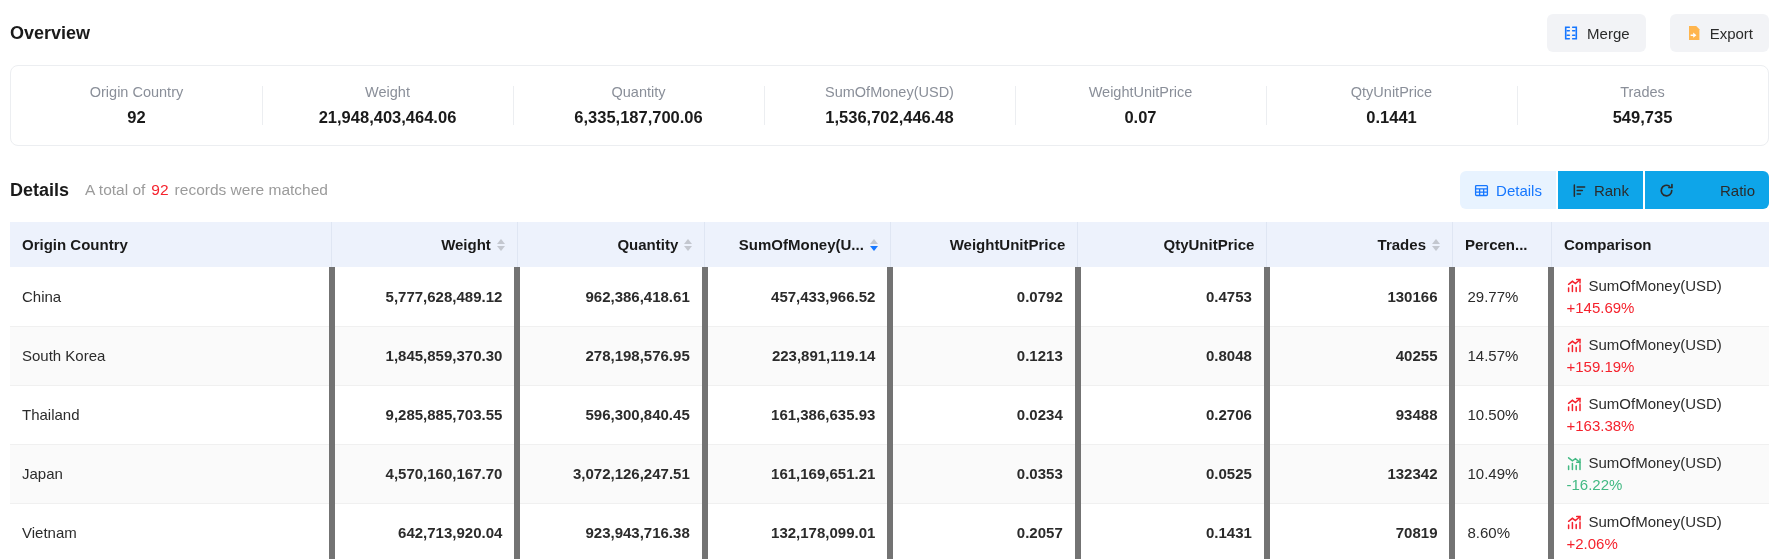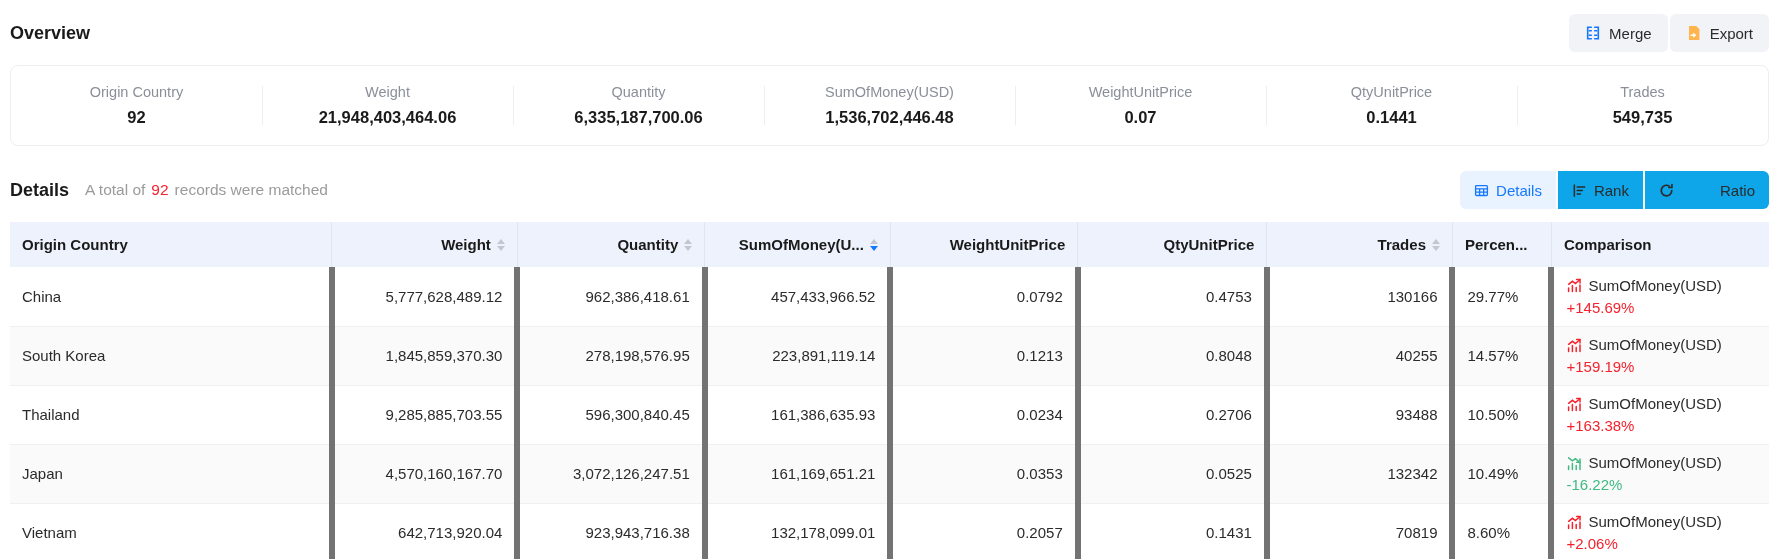--- a/index.html
+++ b/index.html
@@ -4,21 +4,21 @@
 <style>
   html,body{margin:0;padding:0;}
   body{
     width:1779px;height:559px;overflow:hidden;background:#fff;
     font-family:"Liberation Sans", sans-serif;color:#1f1f1f;
   }
   .page{padding:0 10px;}
   
   .top-row{display:flex;justify-content:space-between;align-items:center;padding-top:14px;height:38px;}
   .page-title{font-size:18px;font-weight:700;color:#1a1a1a;}
-  .tool-btns{display:flex;gap:2px;}
+  .tool-btns{display:flex;gap:24px;}
   .tool-btn{display:flex;align-items:center;gap:8px;background:#f2f3f6;border:none;border-radius:6px;
     height:38px;padding:0 16px;font-size:15px;color:#2b2b2b;font-family:inherit;cursor:pointer;}
   .tool-btn svg{display:block;}
   
   .stats-card{margin-top:13px;border:1px solid #eceef1;border-radius:8px;height:81px;display:flex;align-items:center;box-sizing:border-box;}
   .stat{flex:1;text-align:center;position:relative;}
   .stat + .stat::before{content:"";position:absolute;left:0;top:2px;bottom:2px;width:1px;background:#eceef1;}
   .stat-label{font-size:14.5px;color:#8a8f99;margin-bottom:8px;}
   .stat-value{font-size:16.5px;font-weight:700;color:#1a1a1a;}
   
@@ -40,21 +40,21 @@
     background:#edf2fc;height:45px;font-size:15px;font-weight:700;color:#1a1a1a;
     padding:0 12px;border-right:1px solid #dfe6f3;box-sizing:border-box;white-space:nowrap;overflow:hidden;
   }
   .data-table th:last-child{border-right:none;}
   .data-table td{
     height:59px;font-size:15px;color:#2b2b2b;padding:0 12px;box-sizing:border-box;
     border-bottom:1px solid #f0f0f0;border-right:6px solid #737373;white-space:nowrap;overflow:hidden;
   }
   .data-table td:last-child{border-right:none;}
   .data-table tbody tr:nth-child(even){background:#fafafa;}
-  .al{text-align:left;} .ar{text-align:right;}
+  .al{text-align:left;} .ar{text-align:right;font-weight:bold;}
   .th-inner{display:inline-flex;align-items:center;gap:6px;}
   .sorter{display:inline-flex;flex-direction:column;gap:2px;cursor:pointer;}
   .caret-up{width:0;height:0;border-left:4px solid transparent;border-right:4px solid transparent;border-bottom:5px solid #c3c7cf;}
   .caret-down{width:0;height:0;border-left:4px solid transparent;border-right:4px solid transparent;border-top:5px solid #c3c7cf;}
   .caret-down.on{border-top-color:#1677ff;}
   
   .cmp{display:flex;flex-direction:column;gap:5px;justify-content:center;}
   .cmp-top{display:flex;align-items:center;gap:6px;color:#2b2b2b;}
   .cmp-top svg{display:block;flex:none;}
   .cmp-change{font-size:15px;}

